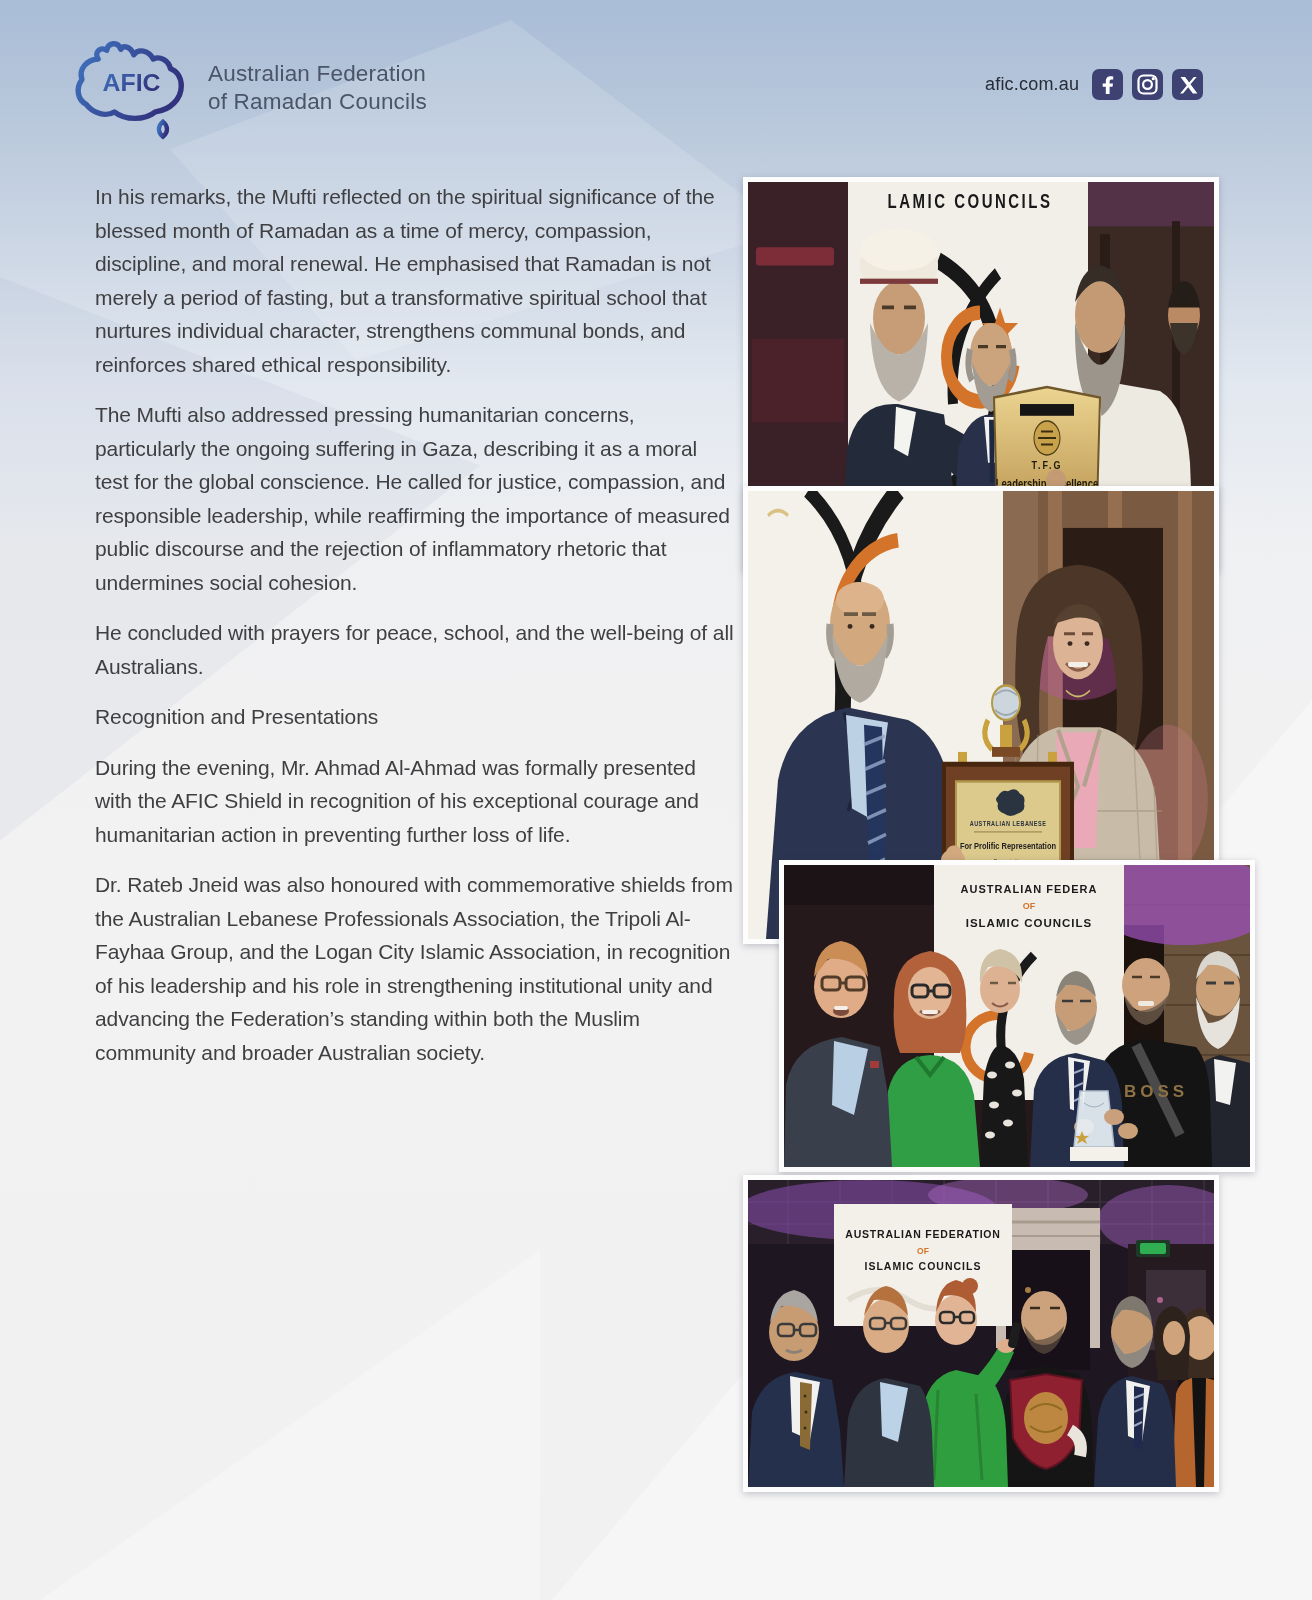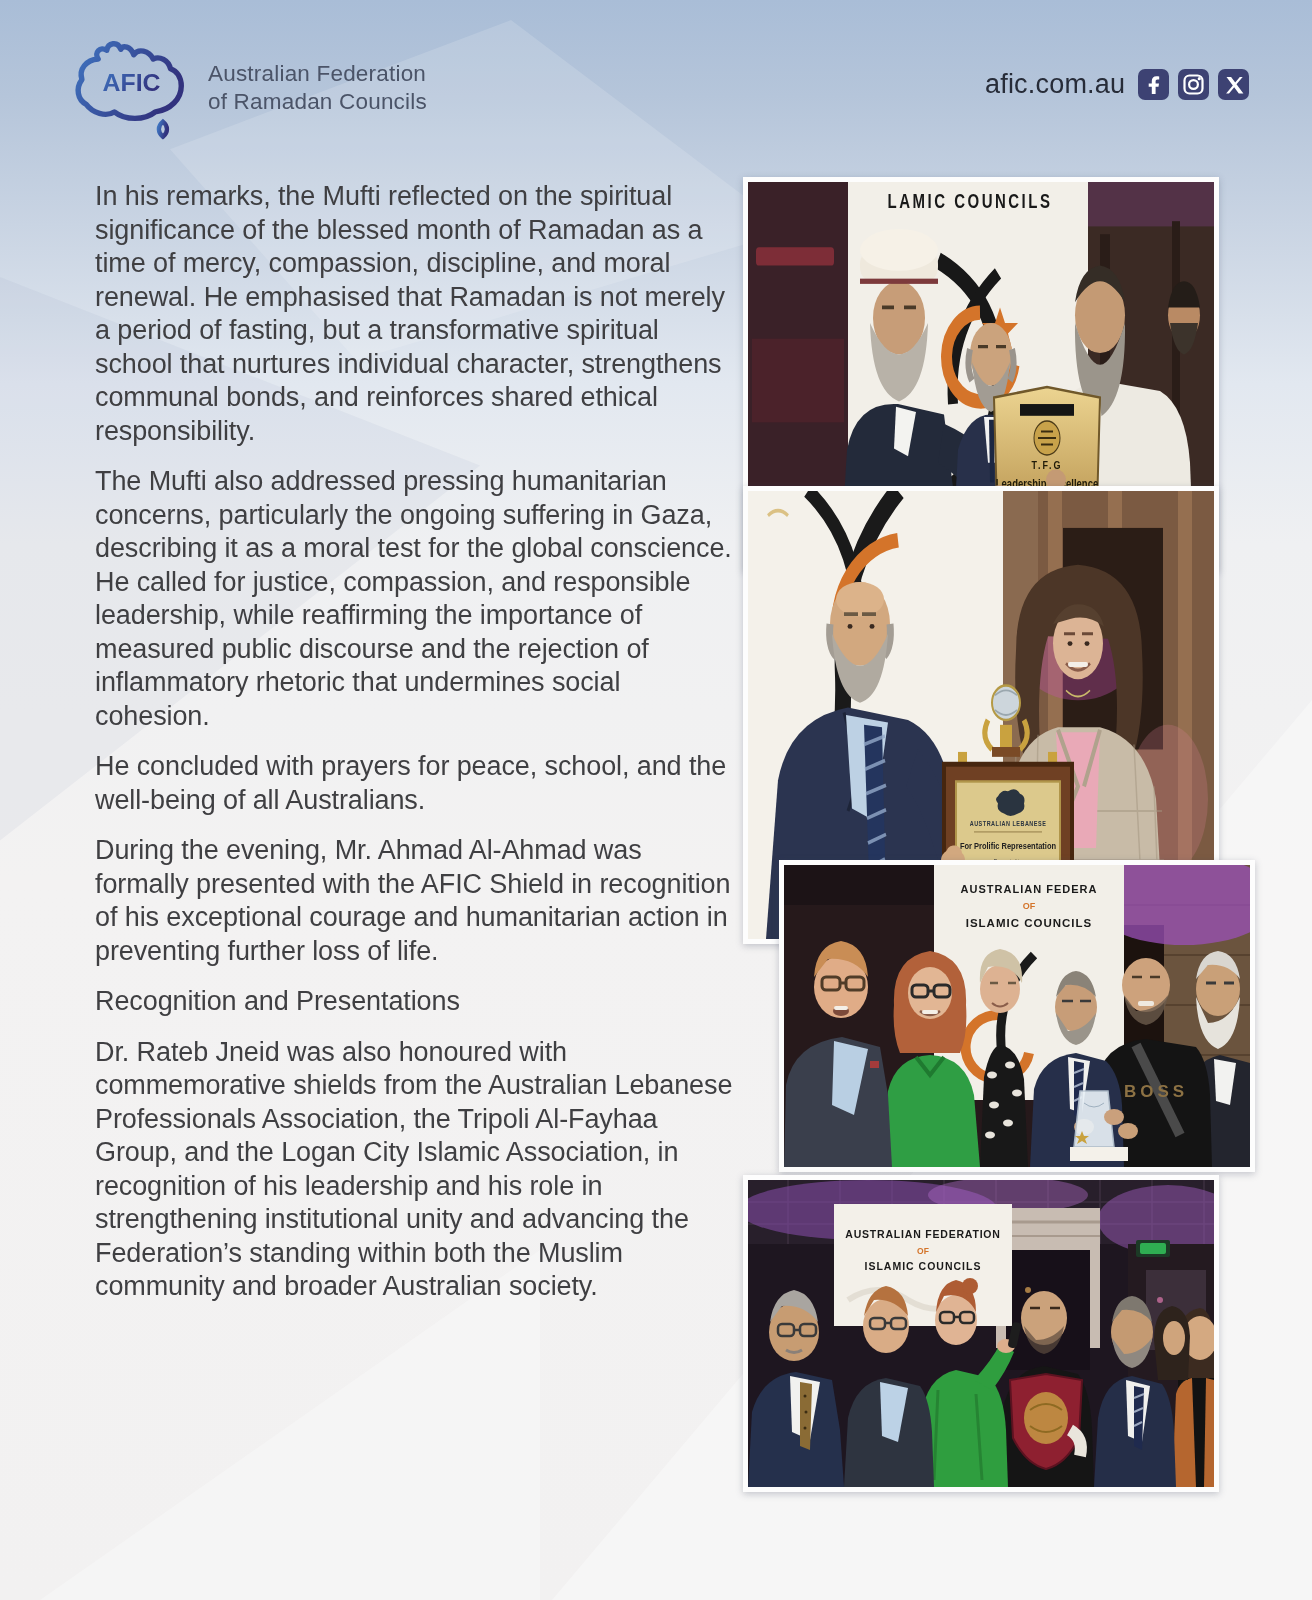--- a/index.html
+++ b/index.html
@@ -12,25 +12,25 @@
   .fold{position:absolute;pointer-events:none;}
   .fold1{left:170px;top:20px;width:620px;height:340px;background:rgba(255,255,255,0.15);clip-path:polygon(0 38%,55% 0,100% 62%,30% 100%);}
   .fold2{left:-120px;top:230px;width:600px;height:620px;background:rgba(110,130,165,0.07);clip-path:polygon(0 0,100% 38%,18% 100%);}
   .fold3{right:0;bottom:0;width:760px;height:900px;background:rgba(255,255,255,0.35);clip-path:polygon(100% 0,100% 100%,0 100%);}
   .fold4{left:40px;bottom:0;width:500px;height:500px;background:rgba(255,255,255,0.28);clip-path:polygon(0 100%,100% 30%,100% 100%);}
 
   .logo{position:absolute;left:72px;top:32px;width:130px;height:108px;}
   .wordmark{position:absolute;left:208px;top:60px;color:#4b5468;font-size:22.5px;line-height:27.5px;letter-spacing:0.2px;}
 
   .header-right{position:absolute;left:985px;top:69px;display:flex;align-items:center;gap:9px;}
-  .site-url{font-size:27px;color:#272c38;letter-spacing:0.2px;margin-right:4px;}
+  .site-url{font-size:18px;color:#272c38;letter-spacing:0.2px;margin-right:4px;}
   .social{width:31px;height:31px;border-radius:7px;background:#3d4273;display:flex;align-items:center;justify-content:center;}
   .social svg{display:block;}
 
-  .article{position:absolute;left:95px;top:180px;width:640px;color:#3f3f42;font-size:27px;line-height:33.5px;letter-spacing:-0.1px;}
+  .article{position:absolute;left:95px;top:180px;width:640px;color:#3f3f42;font-size:21px;line-height:33.5px;letter-spacing:-0.1px;}
   .article p{margin:0 0 17px 0;}
 
   .photo-frame{position:absolute;left:743px;width:476px;background:#fdfdfd;padding:5px;box-sizing:border-box;box-shadow:0 2px 7px rgba(60,70,95,0.28);}
   .photo-frame svg{display:block;width:100%;height:100%;}
   .pf1{top:177px;height:394px;}
   .pf2{top:486px;height:458px;}
   .pf3{top:860px;height:312px;margin-left:36px;}
   .pf4{top:1175px;height:317px;}
 </style>
 </head>
@@ -76,22 +76,22 @@
       <svg width="31" height="31" viewBox="0 0 31 31">
         <path d="M8.5,8 h4.6 l4.1,5.5 4.6,-5.5 h2.9 l-6.2,7.3 6.9,9.2 h-4.6 l-4.6,-6.2 -5.2,6.2 h-2.9 l6.7,-7.9 Z" fill="#fff"></path>
       </svg>
     </span>
   </div>
 
   <div class="article">
     <p>In his remarks, the Mufti reflected on the spiritual significance of the blessed month of Ramadan as a time of mercy, compassion, discipline, and moral renewal. He emphasised that Ramadan is not merely a period of fasting, but a transformative spiritual school that nurtures individual character, strengthens communal bonds, and reinforces shared ethical responsibility.</p>
     <p>The Mufti also addressed pressing humanitarian concerns, particularly the ongoing suffering in Gaza, describing it as a moral test for the global conscience. He called for justice, compassion, and responsible leadership, while reaffirming the importance of measured public discourse and the rejection of inflammatory rhetoric that undermines social cohesion.</p>
     <p>He concluded with prayers for peace, school, and the well-being of all Australians.</p>
+    <p>Recognition and Presentations</p>
     <p>During the evening, Mr. Ahmad Al-Ahmad was formally presented with the AFIC Shield in recognition of his exceptional courage and humanitarian action in preventing further loss of life.</p>
-    <p>Recognition and Presentations</p>
     <p>Dr. Rateb Jneid was also honoured with commemorative shields from the Australian Lebanese Professionals Association, the Tripoli Al-Fayhaa Group, and the Logan City Islamic Association, in recognition of his leadership and his role in strengthening institutional unity and advancing the Federation’s standing within both the Muslim community and broader Australian society.</p>
   </div>
 
   <div class="photo-frame pf1">
     <svg viewBox="0 0 466 294" preserveAspectRatio="none">
       <defs>
         <linearGradient id="gold1" x1="0" y1="0" x2="0" y2="1">
           <stop offset="0" stop-color="#ecd491"></stop>
             <stop offset="1" stop-color="#a8803a"></stop>
         </linearGradient>

